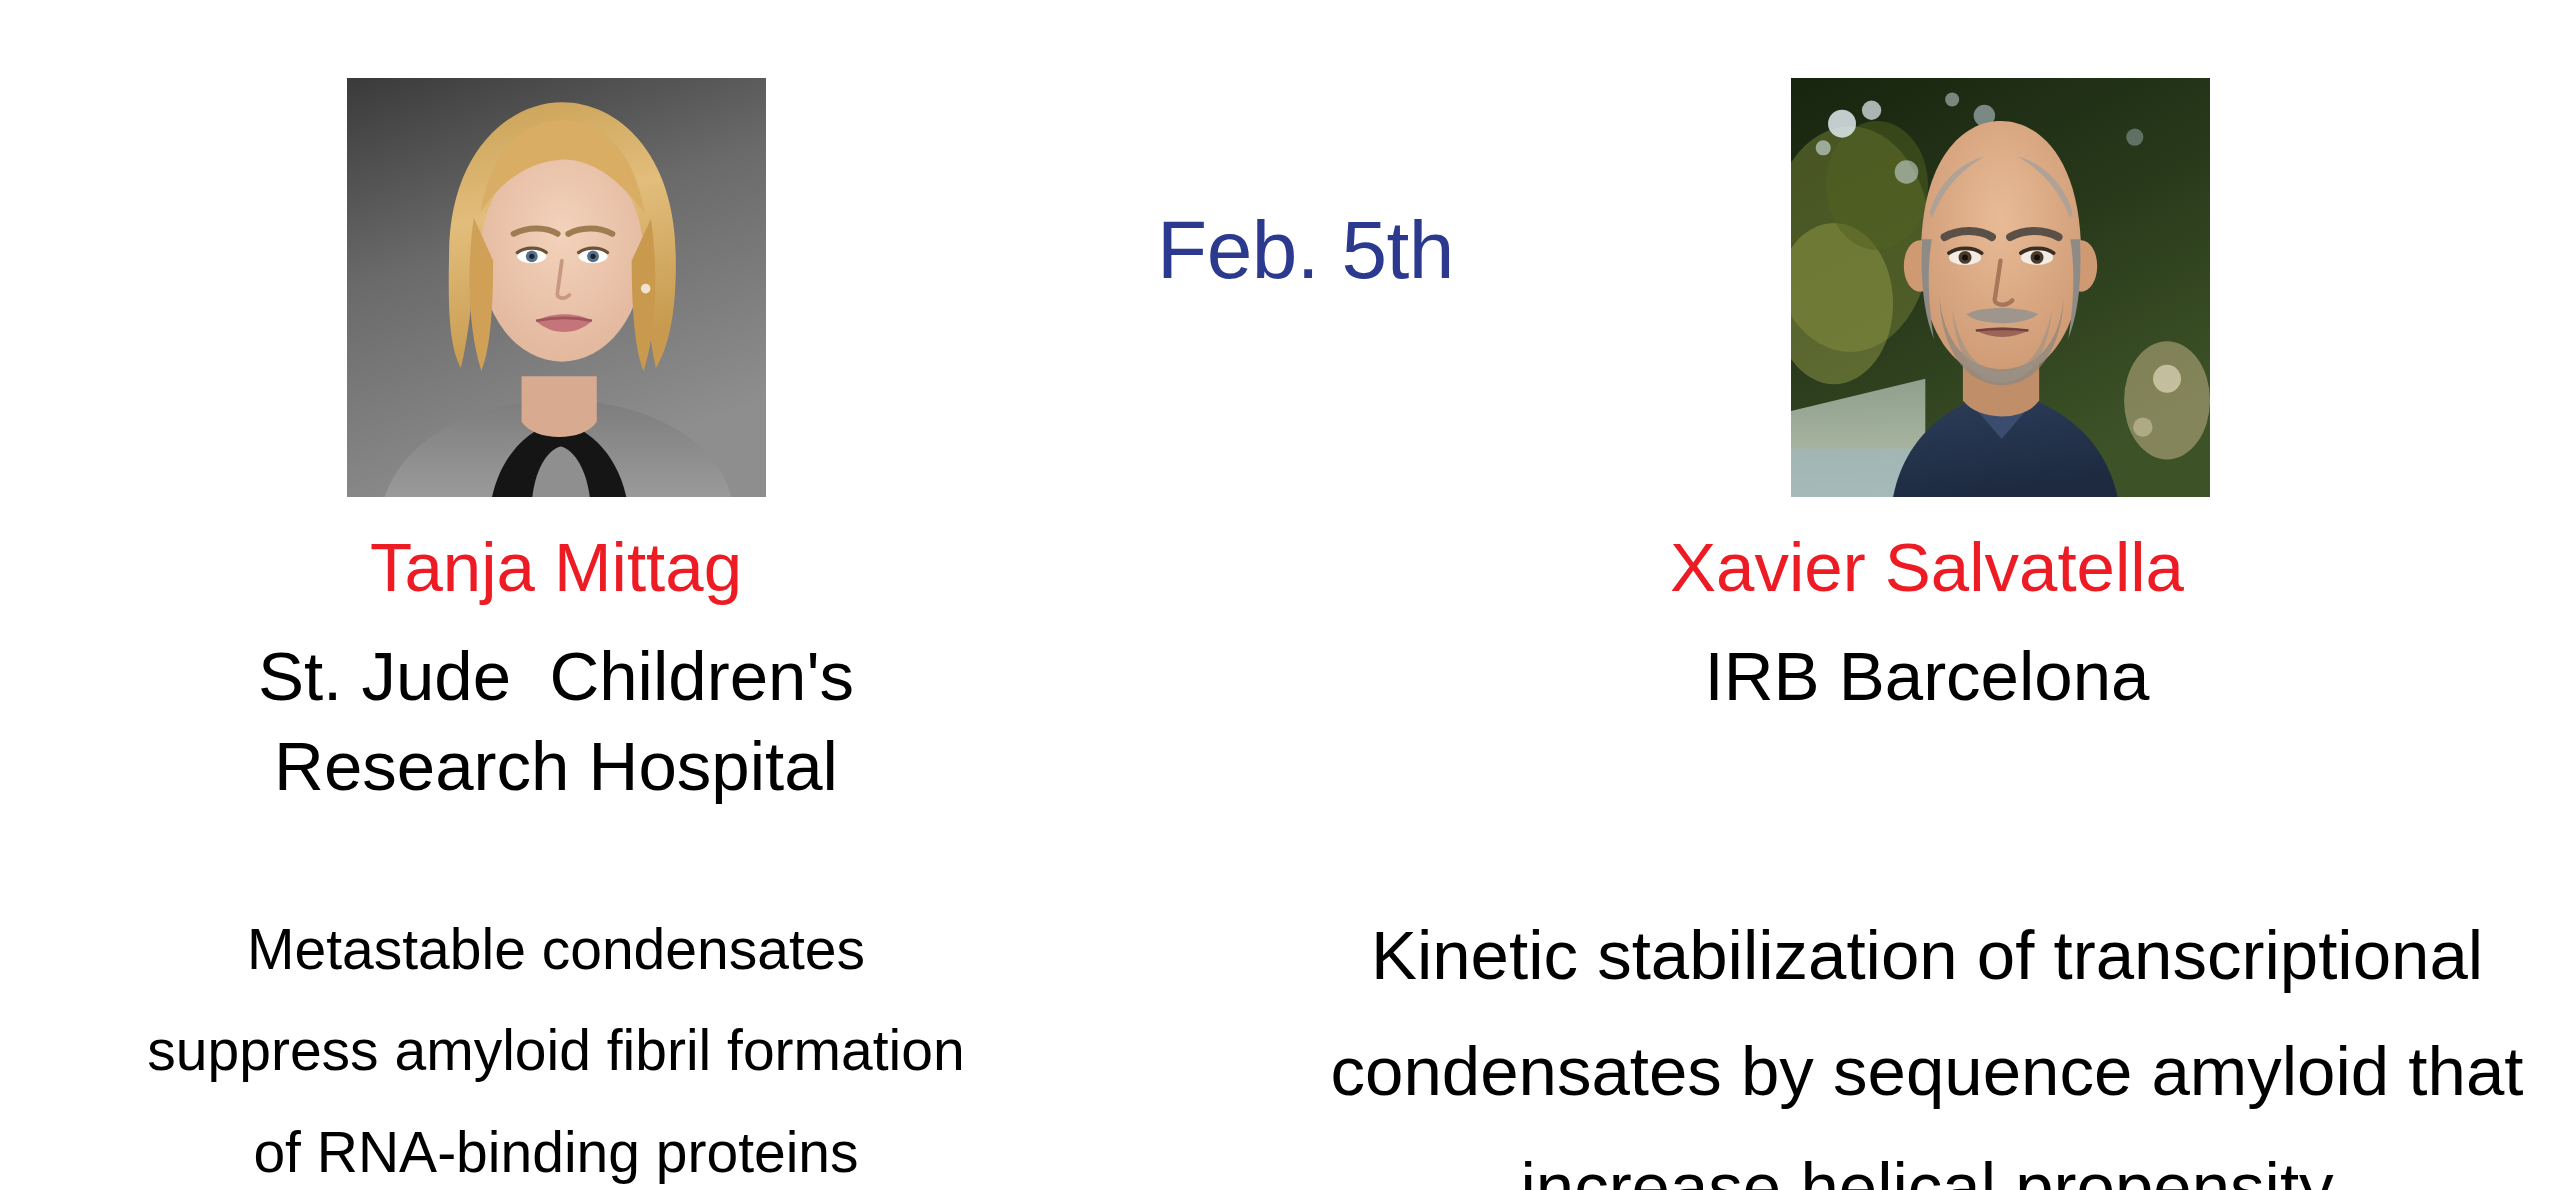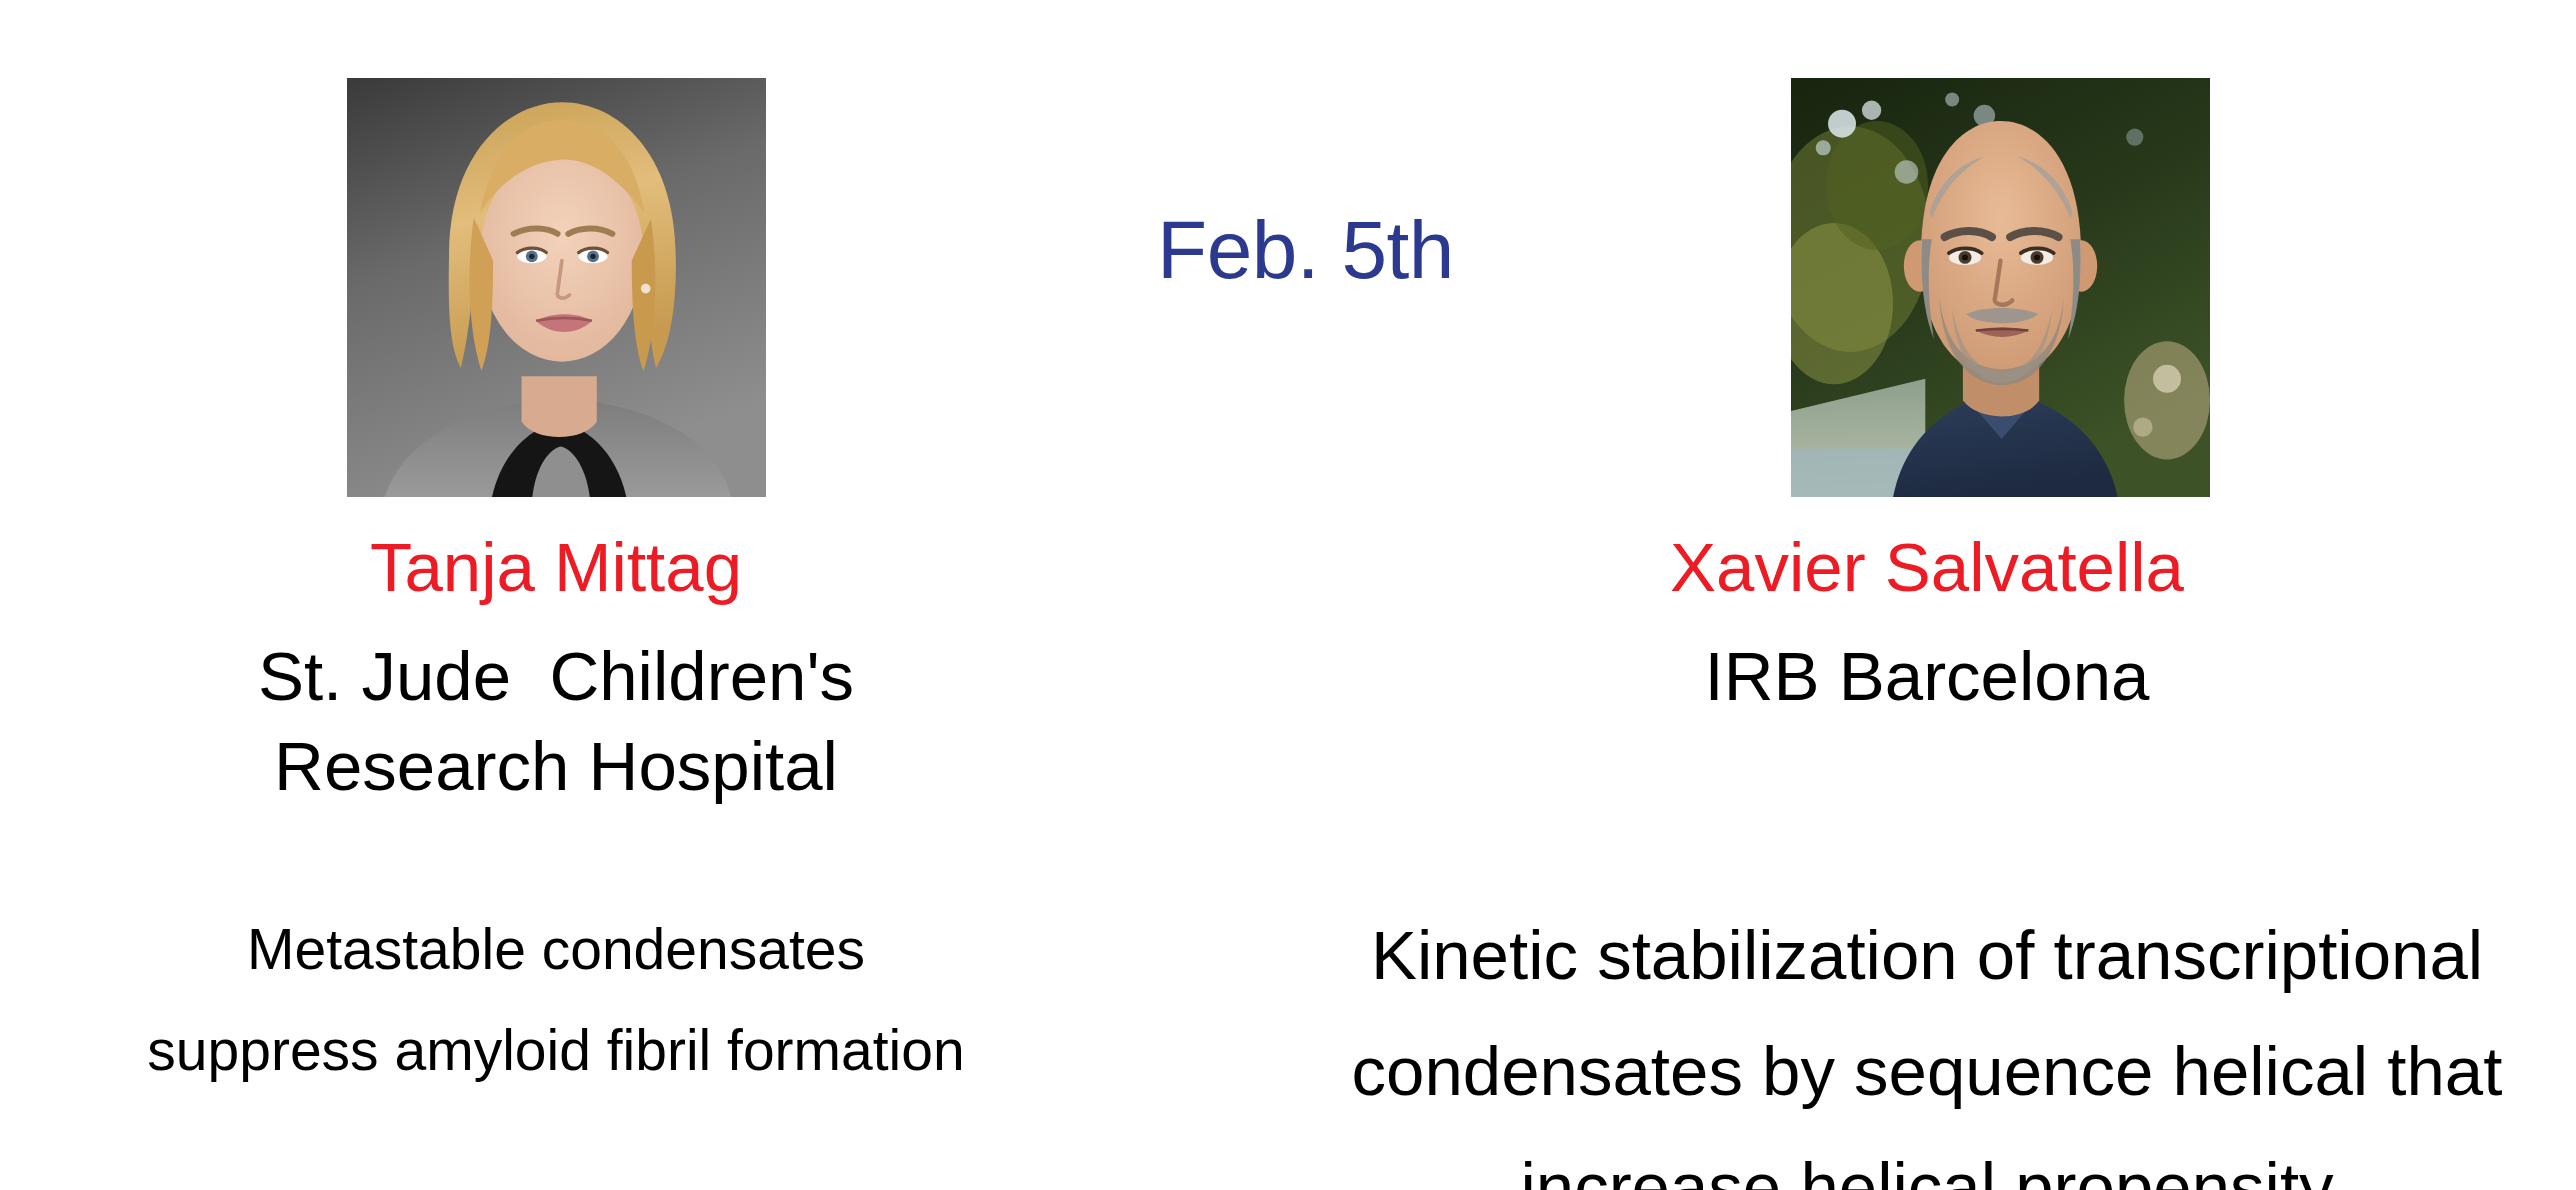--- a/index.html
+++ b/index.html
@@ -168,20 +168,21 @@
     <div class="name">Tanja Mittag</div>
 
     <div class="affiliation">
       <span class="aff-line">St. Jude  Children's</span>
       <span class="aff-line">Research Hospital</span>
     </div>
 
     <div class="talk talk-left">
       <span class="talk-line">Metastable condensates</span>
       <span class="talk-line">suppress amyloid fibril formation</span>
+      <span class="talk-line">of RNA-binding proteins</span>
     </div>
   </div>
 
   <div class="speaker speaker-right">
 
     <div class="portrait portrait-right">
       <svg viewBox="0 0 780 780" xmlns="http://www.w3.org/2000/svg" aria-hidden="true">
         <defs>
           <linearGradient id="bgR" x1="0" y1="0" x2="0.5" y2="1">
             <stop offset="0" stop-color="#17240f"></stop>
@@ -263,19 +264,19 @@
     </div>
 
     <div class="name">Xavier Salvatella</div>
 
     <div class="affiliation">
       <span class="aff-line">IRB Barcelona</span>
     </div>
 
     <div class="talk talk-right">
       <span class="talk-line">Kinetic stabilization of transcriptional</span>
-      <span class="talk-line">condensates by sequence helical that</span>
+      <span class="talk-line">condensates by sequence amyloid that</span>
       <span class="talk-line">increase helical propensity</span>
     </div>
   </div>
 
 </div>
 
 
 </body></html>

